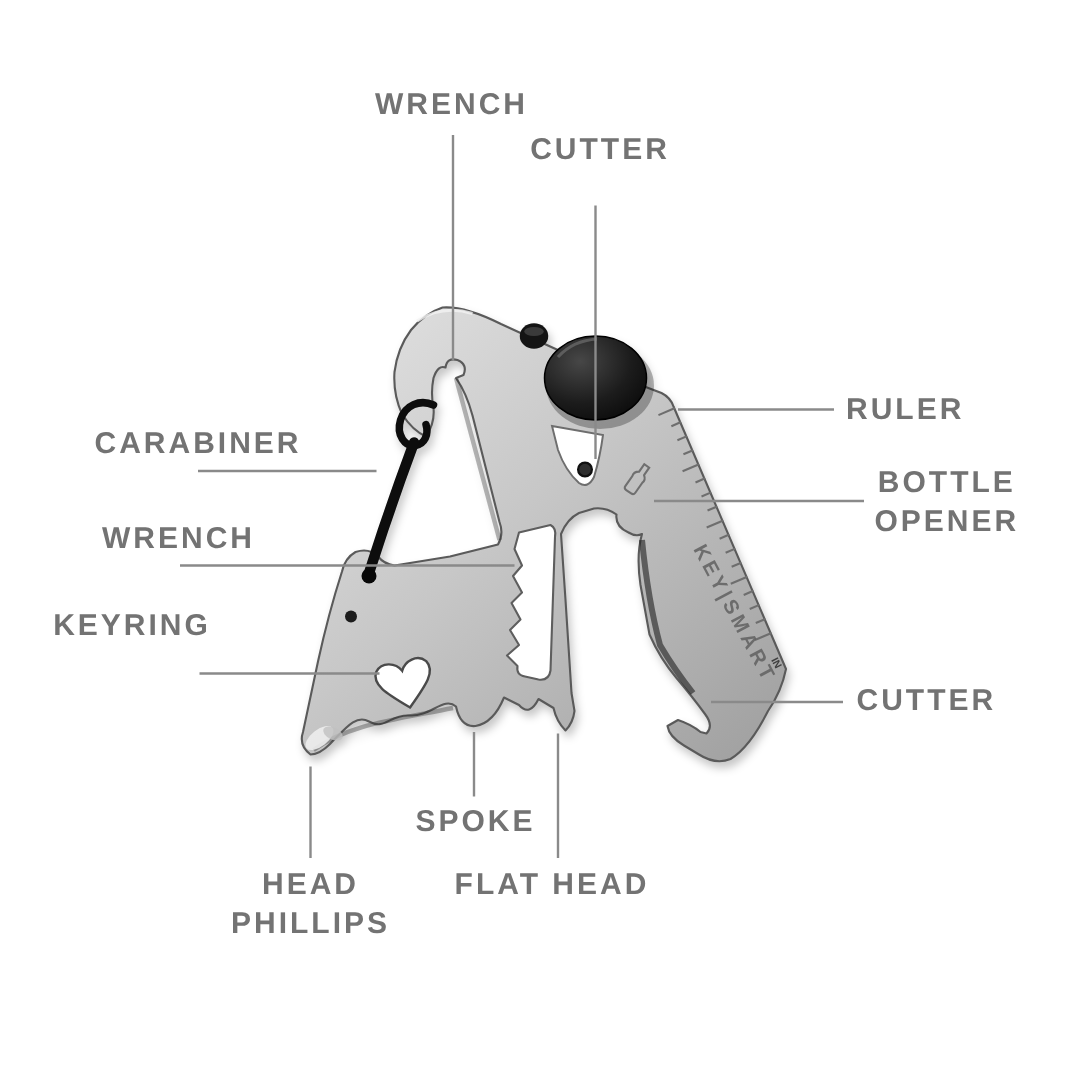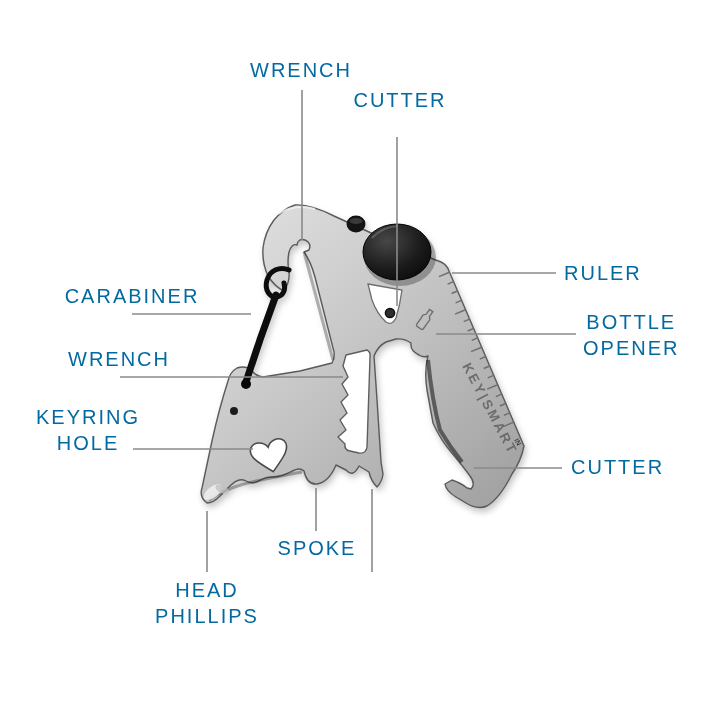--- a/index.html
+++ b/index.html
@@ -3,22 +3,22 @@
 <meta charset="utf-8">
 <style>
   html,body{margin:0;padding:0;background:#fff;}
   .stage{
     position:relative;width:720px;height:720px;background:#fff;overflow:hidden;
     font-family:"Liberation Sans", sans-serif;
   }
   .stage svg{position:absolute;left:0;top:0;}
   .label{
     position:absolute;
-    color:#0369a1;
-    font-weight:400;
+    color:#737373;
+    font-weight:700;
     font-size:20px;
     letter-spacing:2px;
     line-height:22px;
     white-space:nowrap;
     text-transform:uppercase;
   }
   .label.two{line-height:26px;}
   .center{transform:translateX(-50%);text-align:center;}
   .leftal{text-align:center;}
 </style>
@@ -179,24 +179,24 @@
   </div>
 
   <div class="label leftal" style="left:571px;top:456px">CUTTER</div>
 
   <div class="label center" style="left:132px;top:285px">CARABINER</div>
 
   <div class="label center" style="left:119px;top:348px">WRENCH</div>
 
   <div class="label center two" style="left:88px;top:404px">
     <div>KEYRING</div>
-    <div>HOLE</div>
   </div>
 
   <div class="label center two" style="left:207px;top:577px">
     <div>HEAD</div>
     <div>PHILLIPS</div>
   </div>
 
   <div class="label center" style="left:317px;top:537px">SPOKE</div>
 
+  <div class="label center" style="left:368px;top:579px">FLAT HEAD</div>
 
 </div>
 
 </body></html>

